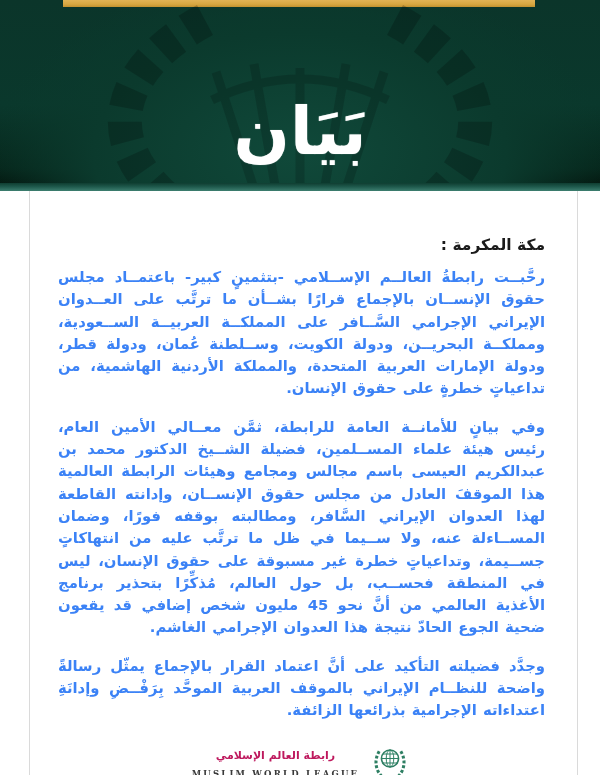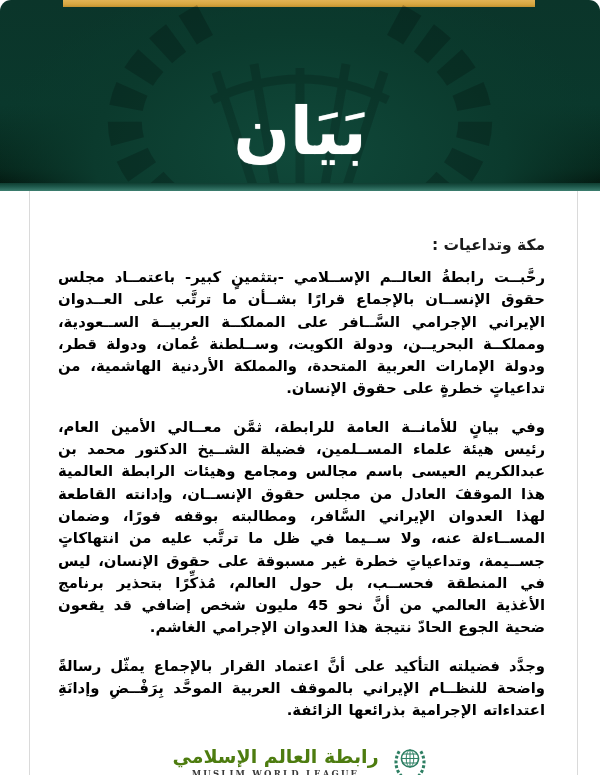--- a/index.html
+++ b/index.html
@@ -2,21 +2,21 @@
 <html lang="ar"><head>
 <meta charset="utf-8">
 <style>
   html,body{margin:0;padding:0;}
   body{
     width:600px;height:775px;
     background:#ffffff;
     font-family:"DejaVu Sans", sans-serif;
     overflow:hidden;
   }
-  .sheet{position:relative;width:600px;height:775px;background:#ffffff;overflow:hidden;border-radius:11px;}
+  .sheet{position:relative;width:600px;height:775px;background:#ffffff;overflow:hidden;}
 
   
   .header{
     position:absolute;top:0;left:0;width:600px;height:191px;
     background:
       radial-gradient(ellipse 430px 250px at 50% 80%, #10493a 0%, #0b3a2d 48%, rgba(8,40,30,0) 72%),
       linear-gradient(180deg,#0b352a 0%,#0a382c 55%,#06271c 88%,#03170f 97%,#123f33 100%);
   }
   .gold-bar{
     position:absolute;top:0;left:63px;width:472px;height:7px;
@@ -54,35 +54,35 @@
     font-size:15.5px;
     font-weight:700;
     color:#1b1b1b;
     text-align:right;
     margin-bottom:12px;
   }
   .content p{
     margin:0 0 16px 0;
     font-size:14.8px;
     font-weight:700;
-    color:#000000;
+    color:#3b82f6;
     line-height:22.3px;
     word-spacing:1px;
   }
 
   
   .footer-logo{
     direction:ltr;
     display:flex;justify-content:center;align-items:center;
     gap:13px;
     margin-top:20px;
   }
   .logo-text{text-align:center;}
   .logo-arabic{
-    font-size:19px;font-weight:700;color:#4d7c0f;line-height:20px;
+    font-size:11px;font-weight:700;color:#be185d;line-height:20px;
   }
   .logo-english{
     margin-top:3px;
     font-family:"DejaVu Serif", serif;
     font-size:8.5px;font-weight:700;color:#3a3a3a;
     letter-spacing:2.2px;white-space:nowrap;
   }
   .logo-emblem{width:36px;height:42px;display:block;}
 </style>
 </head>
@@ -111,21 +111,21 @@
     <div class="header-title">بَيَان</div>
 
     <div class="teal-strip"></div>
   </header>
 
   <main class="main">
     <div class="page-edge left"></div>
     <div class="page-edge right"></div>
 
     <div class="content">
-      <div class="dateline">مكة وتداعيات :</div>
+      <div class="dateline">مكة المكرمة :</div>
 
       <p>رحَّبــت رابطةُ العالــم الإســلامي -بتثمينٍ كبير- باعتمــاد مجلس حقوق الإنســان بالإجماع قرارًا بشــأن ما ترتَّب على العــدوان الإيراني الإجرامي السَّــافر على المملكــة العربيــة الســعودية، ومملكــة البحريــن، ودولة الكويت، وســلطنة عُمان، ودولة قطر، ودولة الإمارات العربية المتحدة، والمملكة الأردنية الهاشمية، من تداعياتٍ خطرةٍ على حقوق الإنسان.</p>
       <p>وفي بيانٍ للأمانــة العامة للرابطة، ثمَّن معــالي الأمين العام، رئيس هيئة علماء المســلمين، فضيلة الشــيخ الدكتور محمد بن عبدالكريم العيسى باسم مجالس ومجامع وهيئات الرابطة العالمية هذا الموقفَ العادل من مجلس حقوق الإنســان، وإدانته القاطعة لهذا العدوان الإيراني السَّافر، ومطالبته بوقفه فورًا، وضمان المســاءلة عنه، ولا ســيما في ظل ما ترتَّب عليه من انتهاكاتٍ جســيمة، وتداعياتٍ خطرة غير مسبوقة على حقوق الإنسان، ليس في المنطقة فحســب، بل حول العالم، مُذكِّرًا بتحذير برنامج الأغذية العالمي من أنَّ نحو 45 مليون شخص إضافي قد يقعون ضحية الجوع الحادّ نتيجة هذا العدوان الإجرامي الغاشم.</p>
       <p>وجدَّد فضيلته التأكيد على أنَّ اعتماد القرار بالإجماع يمثّل رسالةً واضحة للنظــام الإيراني بالموقف العربية الموحَّد بِرَفْــضِ وإدانَةِ اعتداءاته الإجرامية بذرائعها الزائفة.</p>
     </div>
 
     <div class="footer-logo">
       <div class="logo-text">
         <div class="logo-arabic">رابطة العالم الإسلامي</div>
         <div class="logo-english">MUSLIM WORLD LEAGUE</div>

